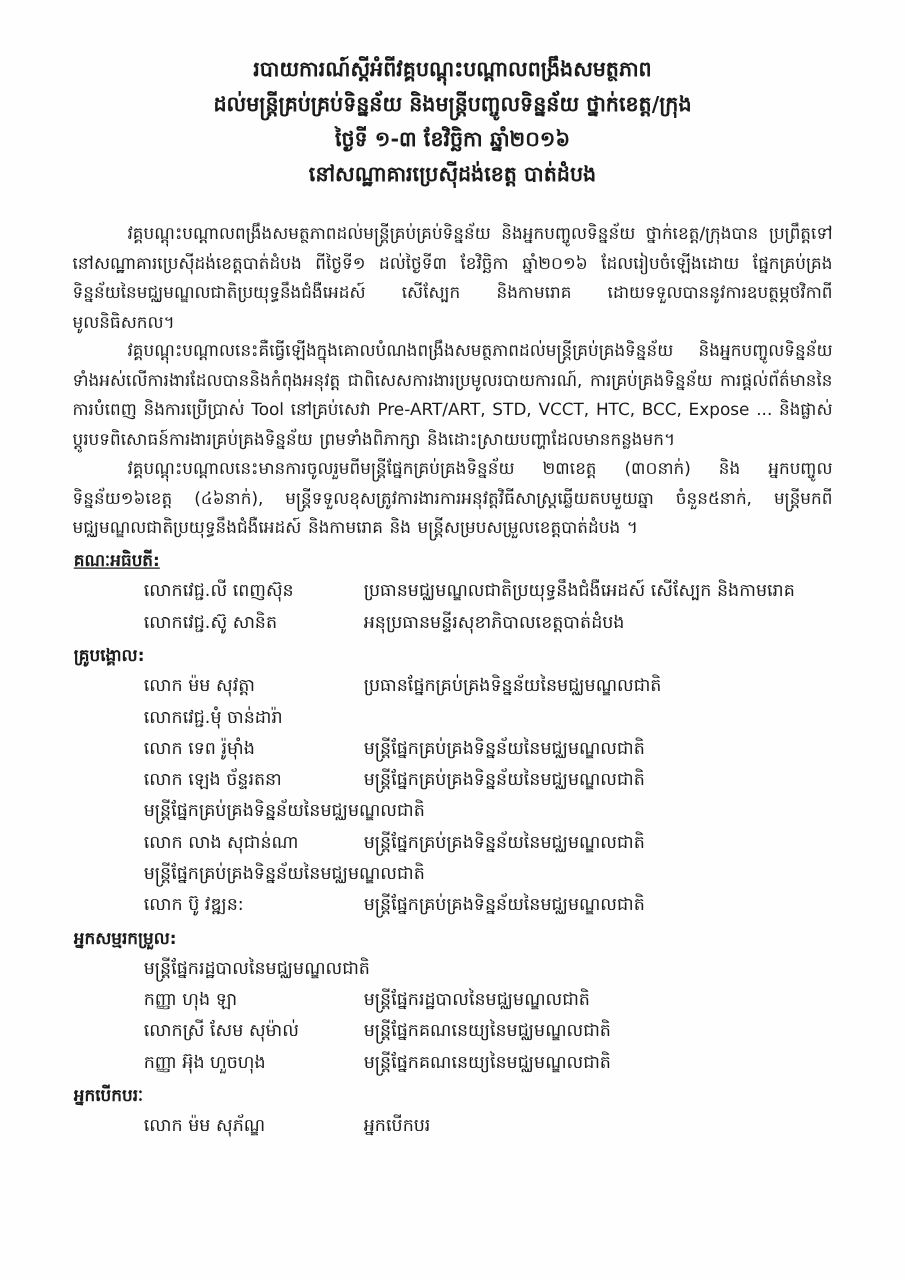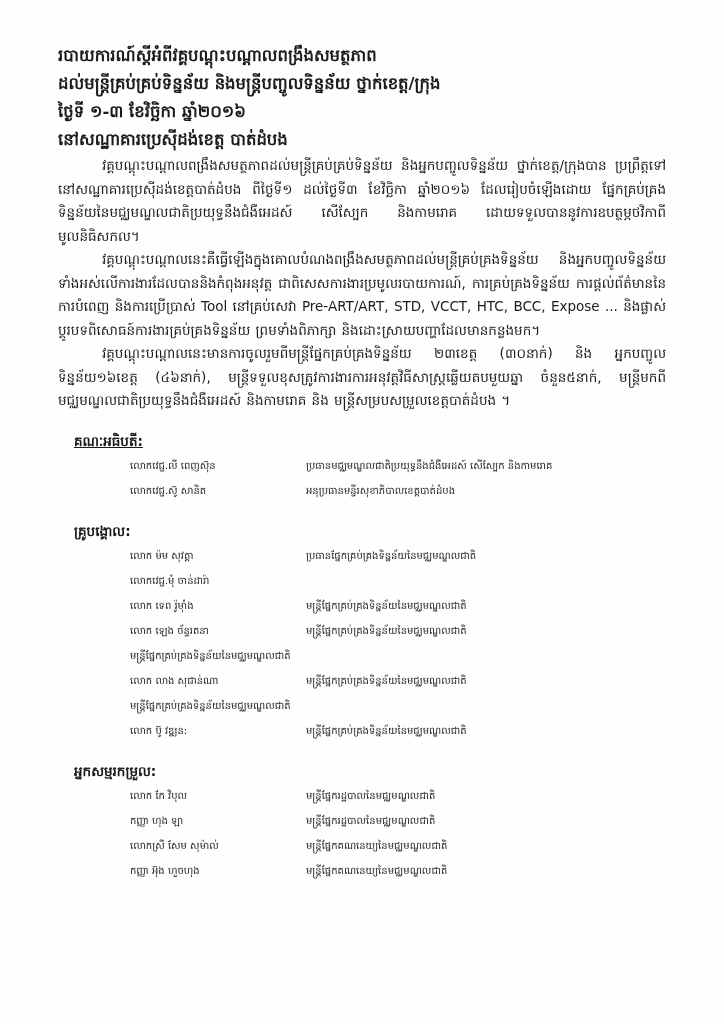--- a/index.html
+++ b/index.html
@@ -9,47 +9,48 @@
     height: 1024px;
     margin: 0 auto;
     background: #fefefe;
     color: #1b1b1b;
     font-family: "DejaVu Sans", sans-serif;
     box-sizing: border-box;
     padding: 42px 58px 0 58px;
     overflow: hidden;
   }
   .title-block {
+    text-align: center;
     font-weight: bold;
     font-size: 16.5px;
     line-height: 28px;
   }
   .title-line { display: block; }
-  .body-block { }
+  .body-block { margin-top: 22px; }
   .para {
     margin: 0;
     font-size: 13.5px;
     line-height: 23.5px;
     text-align: justify;
     text-indent: 44px;
     word-spacing: 1px;
   }
-  .section { margin: 16px; }
+  .section { margin: 1px; }
   .section-heading {
     font-weight: bold;
     font-size: 13.5px;
     line-height: 24px;
     margin-top: 2px;
   }
   .section-heading.underlined .heading-text { text-decoration: underline; }
   .member-row {
     display: flex;
     align-items: center;
     padding-left: 56px;
-    font-size: 10px;
+    font-size: 14px;
     line-height: 25px;
   }
   .member-name { width: 176px; flex-shrink: 0; }
   .member-role { flex: 1; }
 </style>
 </head>
 <body>
 
 <div class="page">
 
@@ -113,31 +114,39 @@
       <span class="member-name">លោក ប៊ូ វឌ្ឍន:</span>
       <span class="member-role">មន្ត្រីផ្នែកគ្រប់គ្រងទិន្នន័យនៃមជ្ឈមណ្ឌលជាតិ</span>
     </div>
   </div>
 
   <div class="section">
     <div class="section-heading">
       <span class="heading-text">អ្នកសម្មរកម្រួល:</span>
     </div>
     <div class="member-row">
-      <span class="member-name">លោក កែ វិបុល</span>
       <span class="member-role">មន្ត្រីផ្នែករដ្ឋបាលនៃមជ្ឈមណ្ឌលជាតិ</span>
     </div>
     <div class="member-row">
       <span class="member-name">កញ្ញា ហុង ឡា</span>
       <span class="member-role">មន្ត្រីផ្នែករដ្ឋបាលនៃមជ្ឈមណ្ឌលជាតិ</span>
     </div>
     <div class="member-row">
       <span class="member-name">លោកស្រី សែម សុម៉ាល់</span>
       <span class="member-role">មន្ត្រីផ្នែកគណនេយ្យនៃមជ្ឈមណ្ឌលជាតិ</span>
     </div>
     <div class="member-row">
       <span class="member-name">កញ្ញា អ៊ុង ហួចហុង</span>
       <span class="member-role">មន្ត្រីផ្នែកគណនេយ្យនៃមជ្ឈមណ្ឌលជាតិ</span>
     </div>
   </div>
 
+  <div class="section">
+    <div class="section-heading">
+      <span class="heading-text">អ្នកបើកបរៈ</span>
+    </div>
+    <div class="member-row">
+      <span class="member-name">លោក ម៉ម សុភ័ណ្ឌ</span>
+      <span class="member-role">អ្នកបើកបរ</span>
+    </div>
+  </div>
 
 </div>
 
 </body></html>

